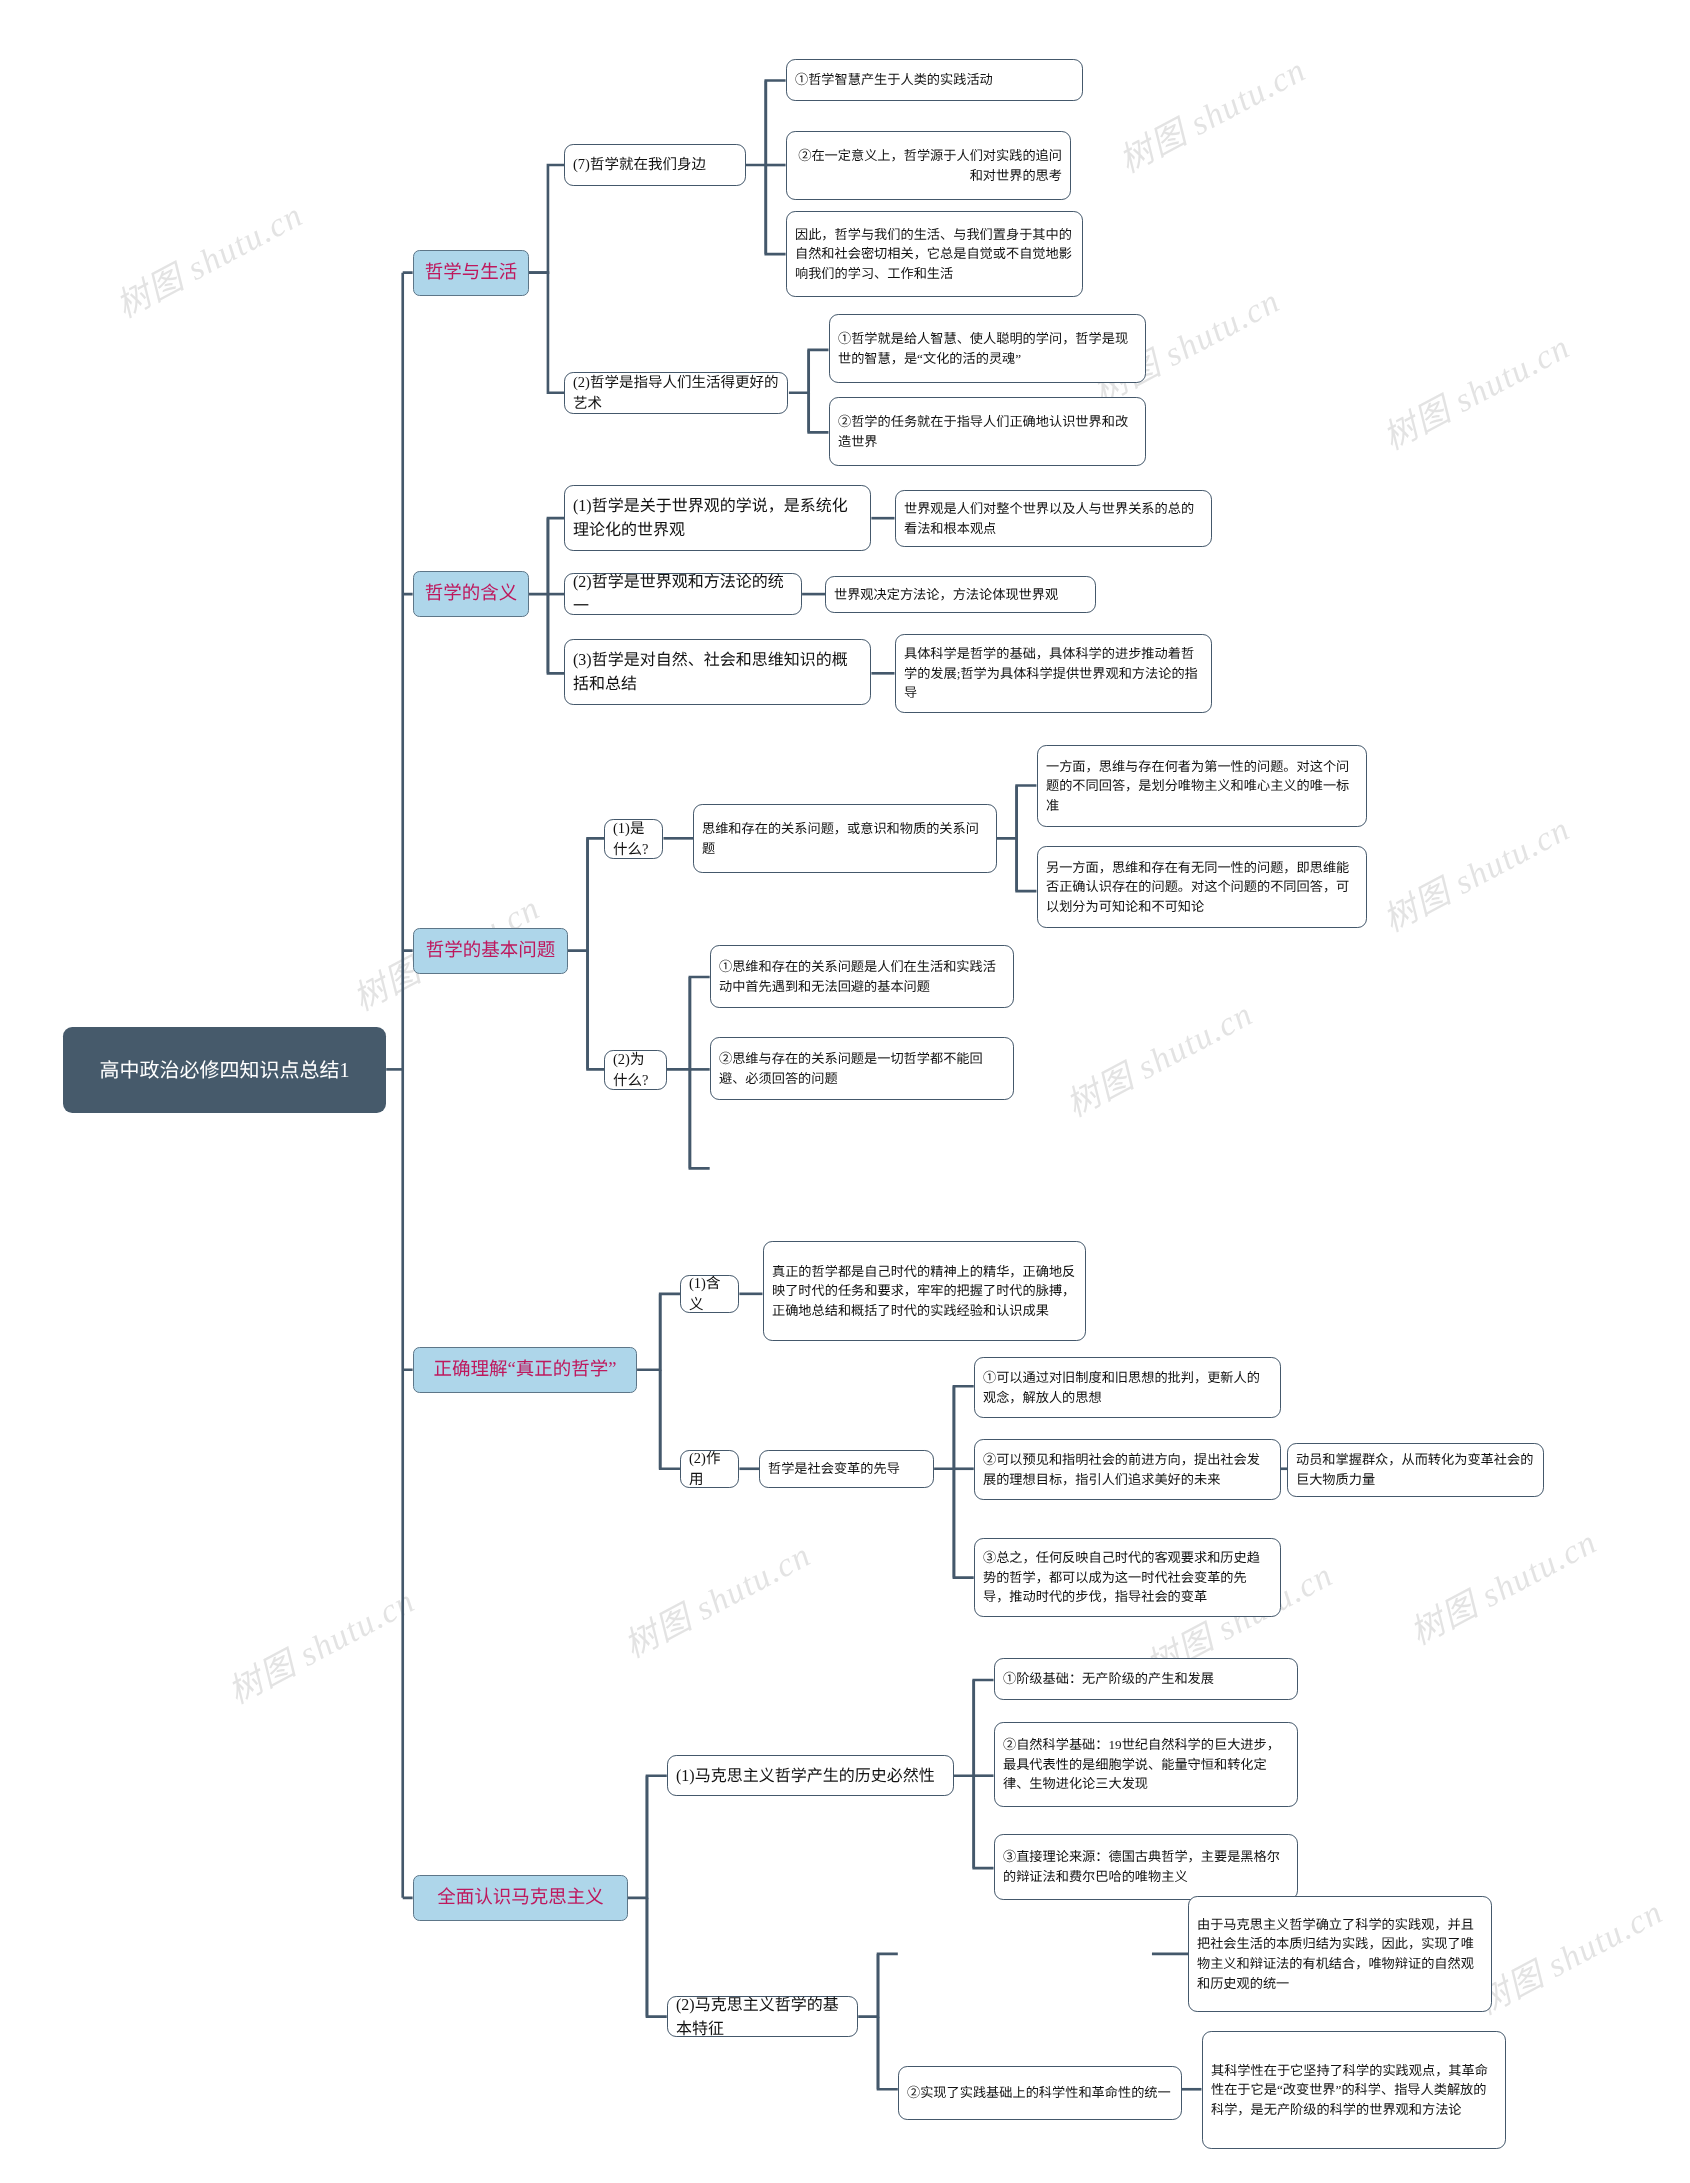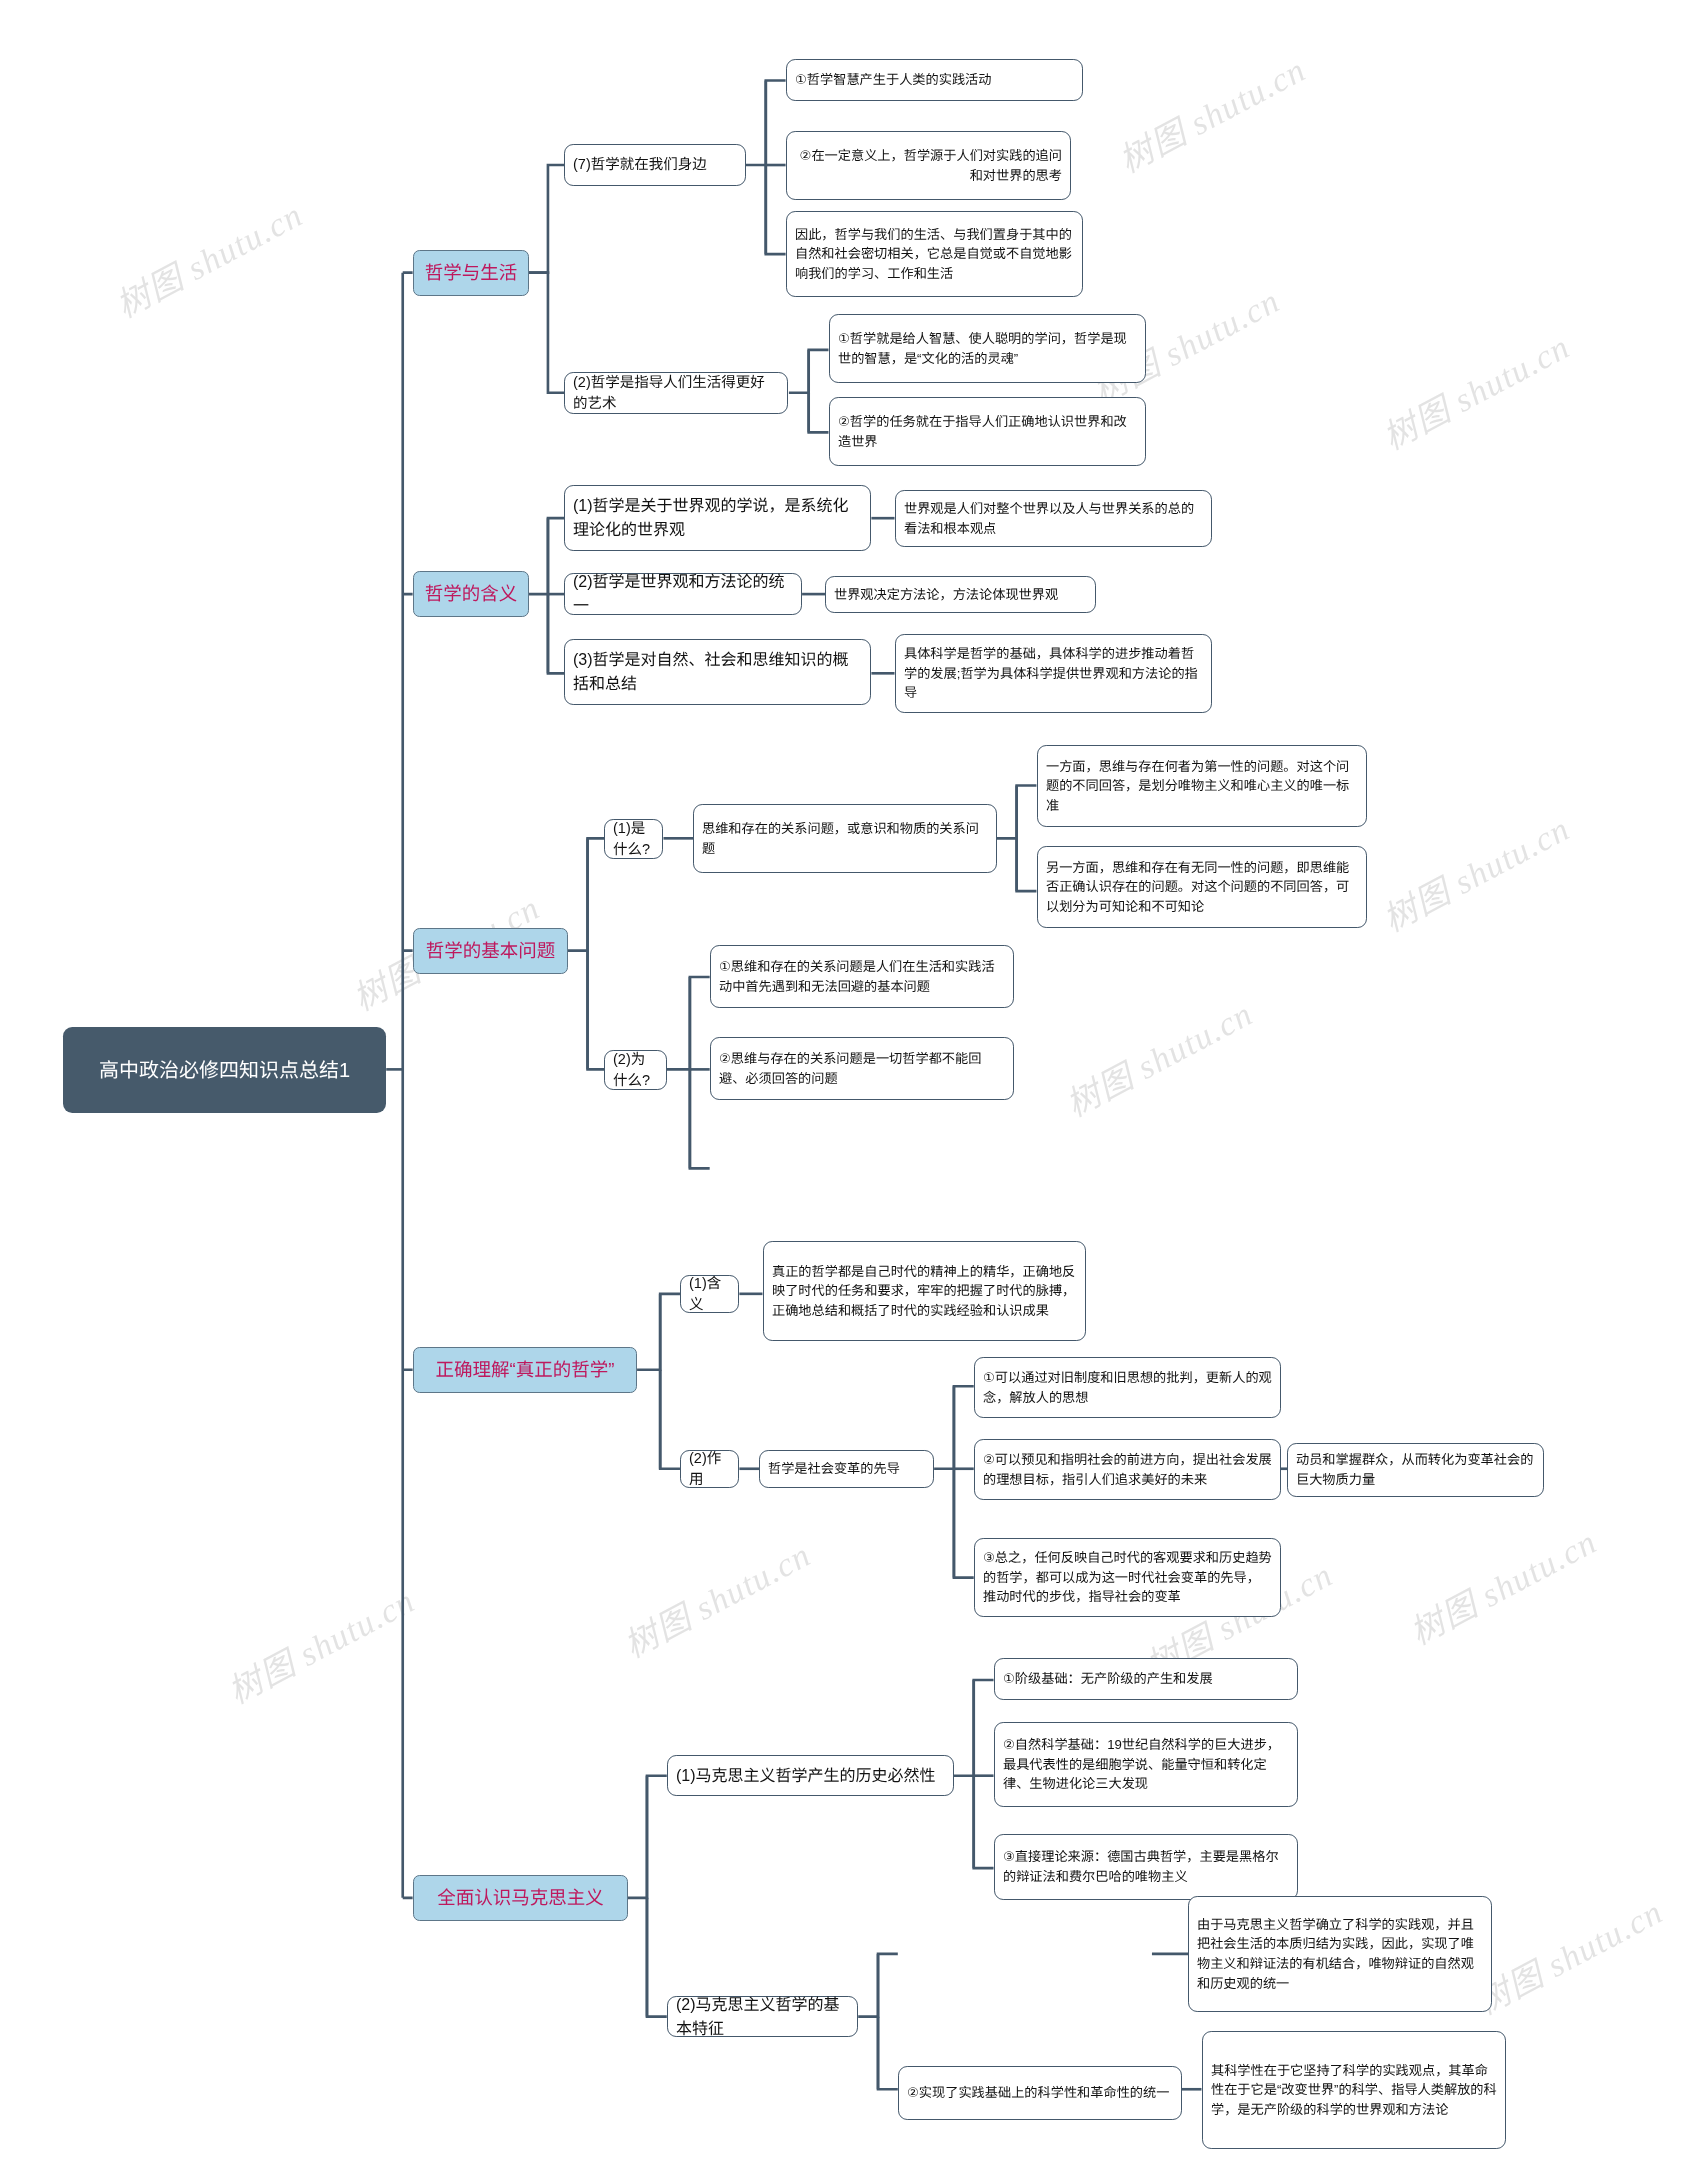--- a/index.html
+++ b/index.html
@@ -41,21 +41,21 @@
     z-index:2;
     display:flex;
     align-items:center;
     border:1.3px solid #44586b;
     border-radius:8px;
     background:#ffffff;
     color:#111111;
     padding:5.3px 8px;
     line-height:1.48;
   }
-  .node span{display:block;width:100%;}
+  .node span{display:block;width:100%;font-family:Liberation Serif, serif;}
 
   .root{
     background:#465a6b;
     border:none;
     border-radius:9.2px;
     color:#ffffff;
     font-size:20px;
     text-align:center;
     justify-content:center;
     line-height:1.35;

